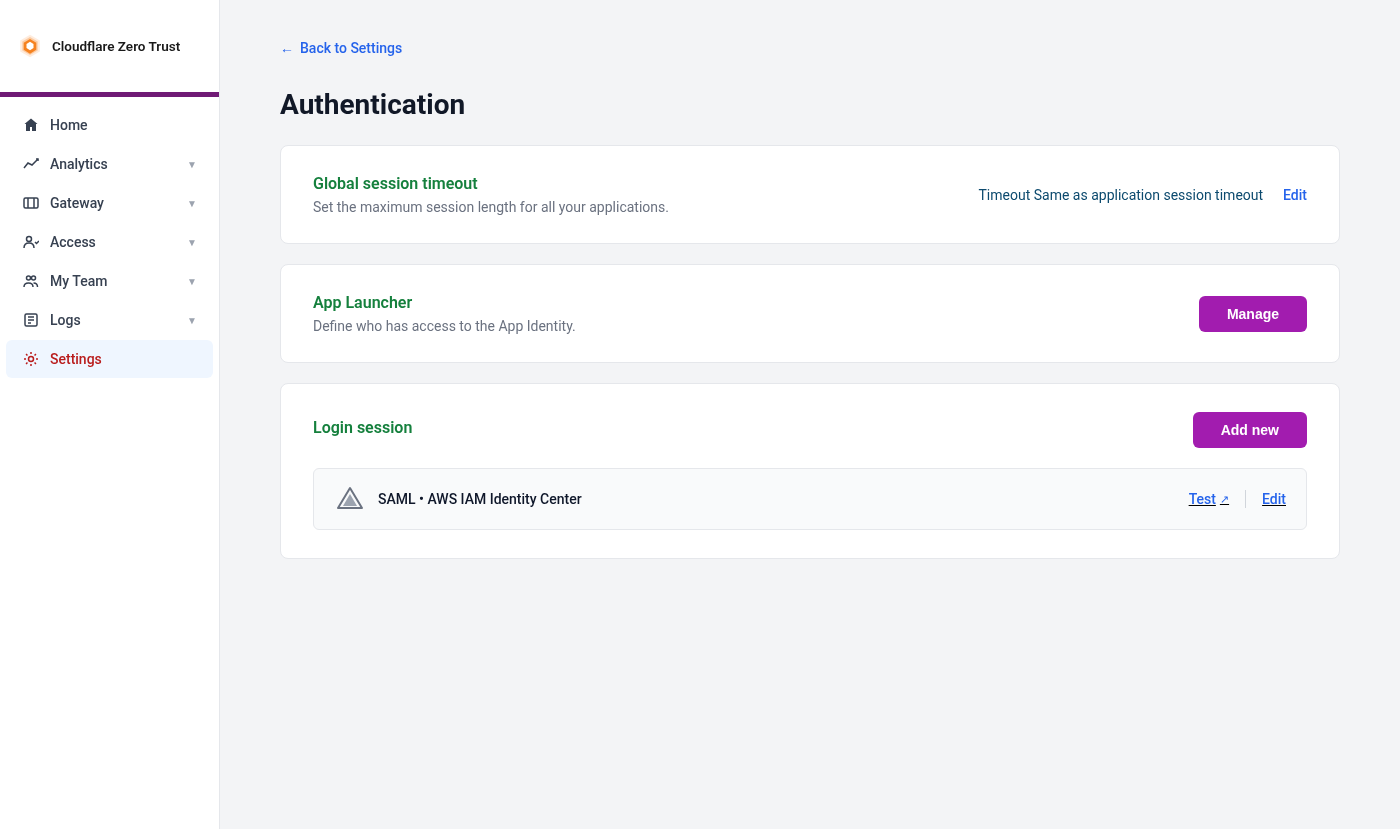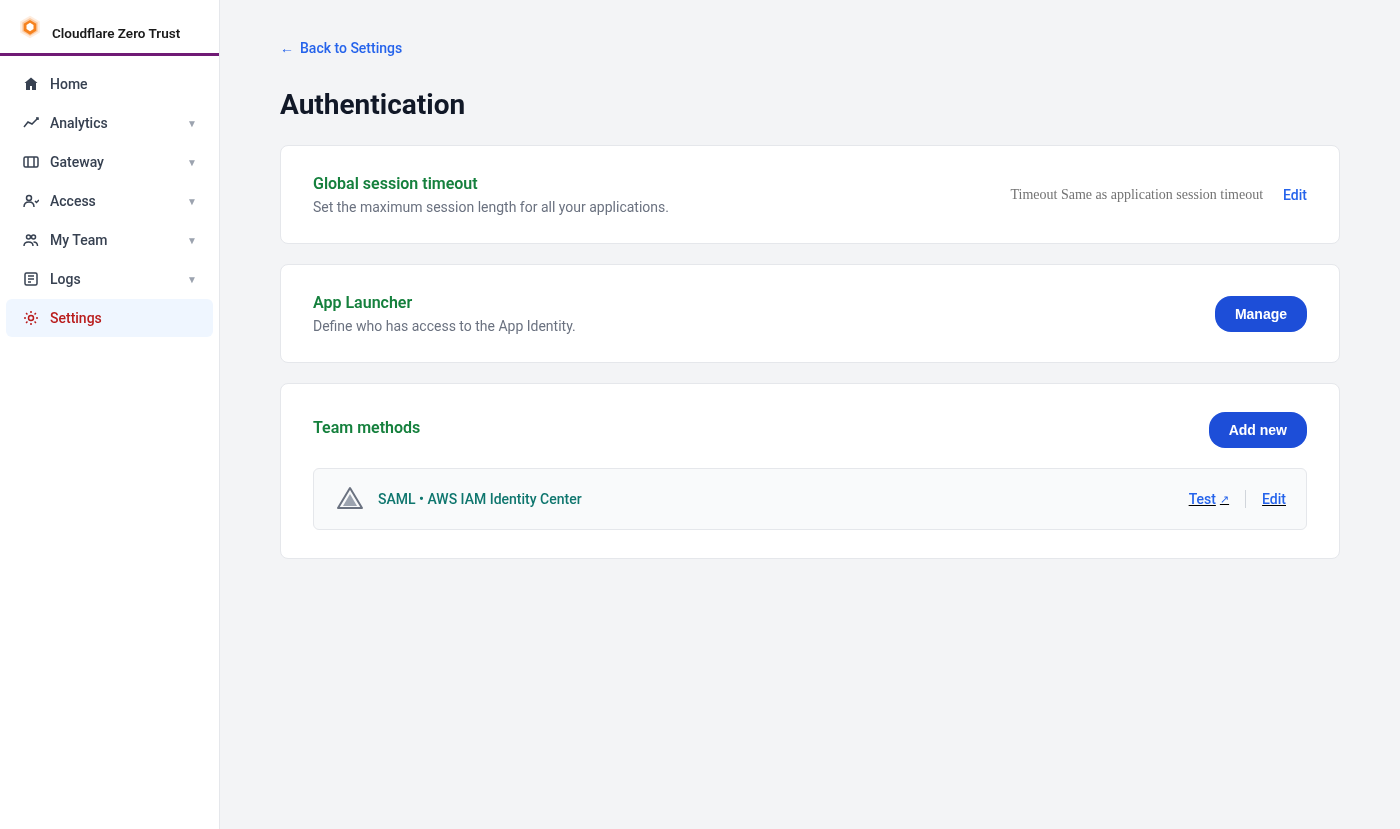--- a/index.html
+++ b/index.html
@@ -18,24 +18,24 @@
       background: #fff;
       border-right: 1px solid #e5e7eb;
       display: flex;
       flex-direction: column;
       height: 100vh;
       overflow-y: auto;
     }
 
     .sidebar-logo {
       display: flex;
-      align-items: flex-end;
+      align-items: center;
       gap: 8px;
-      padding: 12px 16px;
-      border-bottom: 3px solid #701a75;
+      padding: 32px 16px;
+      border-bottom: 5px solid #701a75;
       min-height: 56px;
     }
 
     .logo-icon {
       width: 28px;
       height: 28px;
     }
 
     .logo-text {
       font-size: 13.5px;
@@ -146,38 +146,37 @@
 
     .card-right {
       display: flex;
       align-items: center;
       gap: 20px;
       margin-left: 32px;
     }
 
     .timeout-info {
       font-size: 14px;
-      color: #737373;
-      font-family: Liberation Serif, serif;
+      color: #0c4a6e;
     }
 
     .edit-link {
       color: #2563eb;
       font-size: 14px;
       font-weight: 500;
       cursor: pointer;
       text-decoration: none;
     }
 
     .btn-primary {
-      background: #1d4ed8;
+      background: #a21caf;
       color: #fff;
       border: none;
-      border-radius: 16px;
-      padding: 10px 20px;
+      border-radius: 6px;
+      padding: 10px 28px;
       font-size: 14px;
       font-weight: 600;
       cursor: pointer;
       transition: background 0.15s;
       white-space: nowrap;
     }
 
     
     .login-methods-card {
       background: #fff;
@@ -214,21 +213,21 @@
       width: 32px;
       height: 32px;
       display: flex;
       align-items: center;
       justify-content: center;
     }
 
     .login-method-name {
       font-size: 14px;
       font-weight: 500;
-      color: #0f766e;
+      color: #0f172a;
     }
 
     .login-method-actions {
       display: flex;
       align-items: center;
       gap: 0;
       text-decoration: underline;
     }
 
     .test-link {
@@ -405,21 +404,21 @@
       <div class="card-title">App Launcher</div>
       <div class="card-description">Define who has access to the App Identity.</div>
     </div>
     <div class="card-right">
       <button class="btn-primary">Manage</button>
     </div>
   </div>
 
   <div class="login-methods-card">
     <div class="login-methods-header">
-      <div class="card-title">Team methods</div>
+      <div class="card-title">Login session</div>
       <button class="btn-primary">Add new</button>
     </div>
 
     <div class="login-method-item">
       <div class="login-method-left">
         <div class="saml-icon">
 
           <svg width="30" height="30" viewBox="0 0 30 30" fill="none" xmlns="http://www.w3.org/2000/svg">
             <path d="M15 4 L27 24 L3 24 Z" fill="none" stroke="#6b7280" stroke-width="2" stroke-linejoin="round"></path>
             <path d="M15 10 L22 22 L8 22 Z" fill="#9ca3af"></path>

